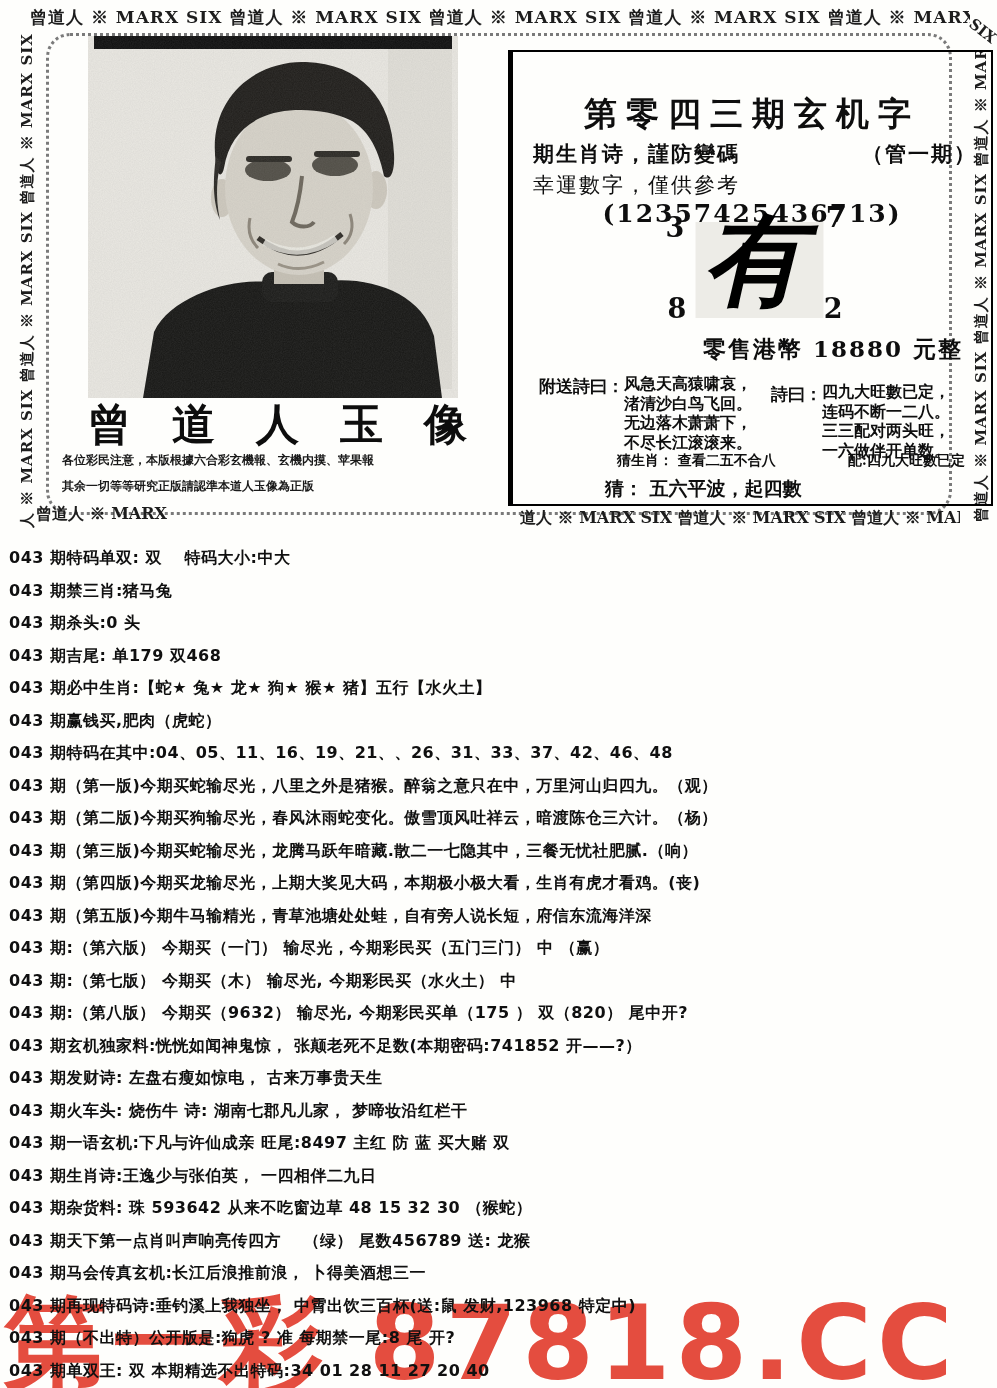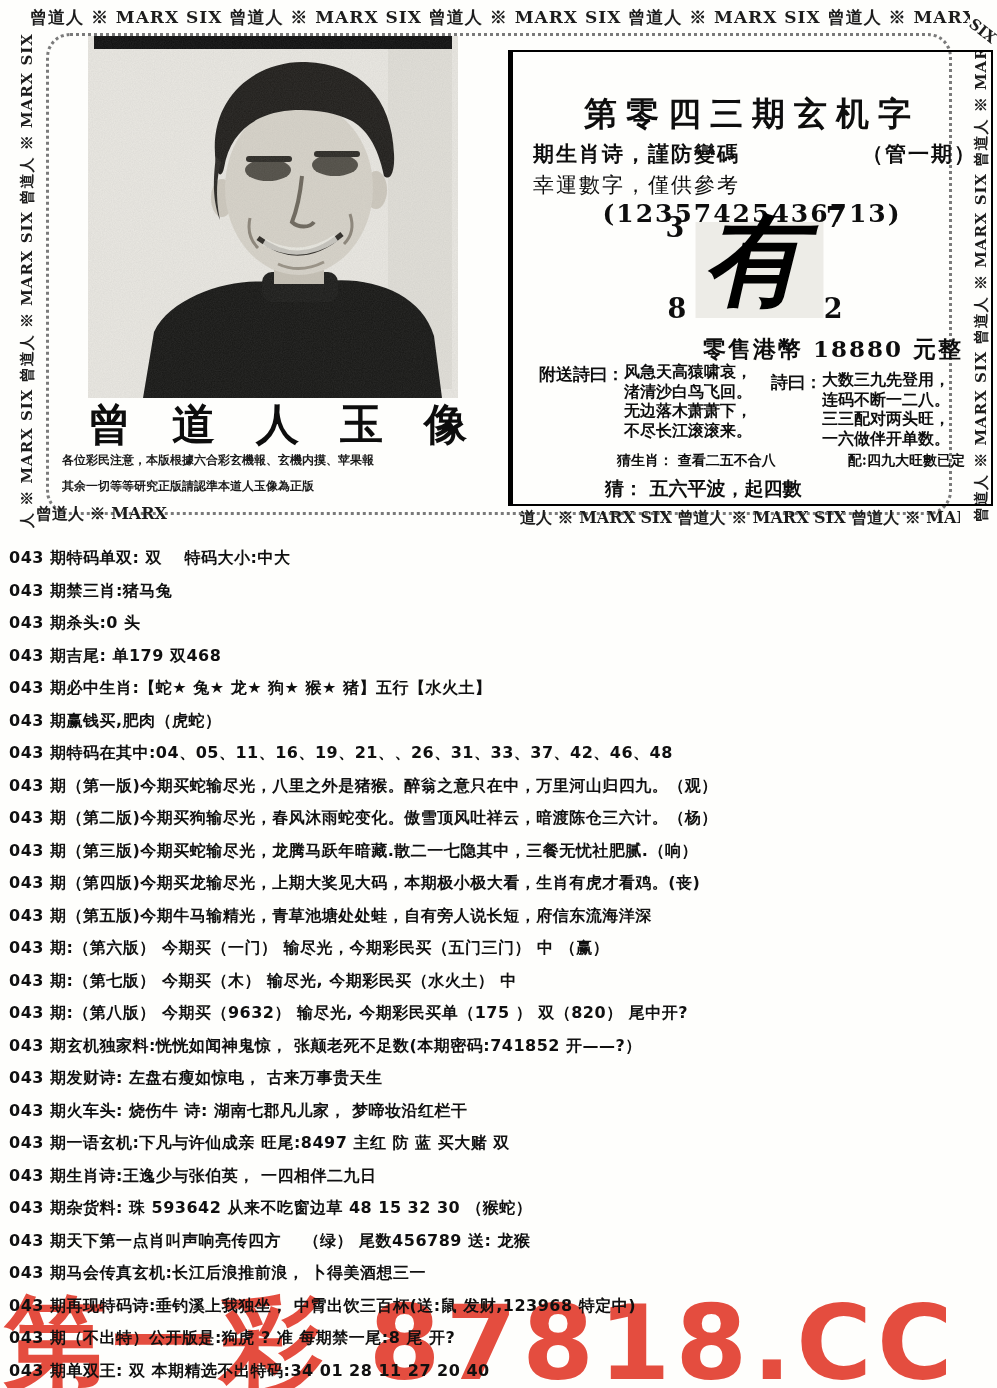--- a/index.html
+++ b/index.html
@@ -80,21 +80,21 @@
   .glyph{
     position:absolute;left:34px;top:-4px;font-size:100px;line-height:112px;
     font-weight:bold;font-style:italic;color:#000;
   }
   .glyph-wrap .n{position:absolute;font-size:27px;font-weight:bold;}
   .n-tl{left:-4px;top:4px;}
   .n-tr{right:-10px;top:-6px;}
   .n-bl{left:-2px;bottom:-4px;}
   .n-br{right:-8px;bottom:-4px;}
   .m-price{position:absolute;top:282px;right:28px;font-size:23px;font-weight:bold;letter-spacing:2px;}
-  .poems{position:absolute;top:310px;left:26px;right:8px;display:flex;text-align:right;}
+  .poems{position:absolute;top:322px;left:26px;right:8px;display:flex;text-align:right;}
   .poem{display:flex;}
   .poem1{width:232px;}
   .poem2{flex:1;margin-top:8px;}
   .plabel{flex:none;font-size:17px;font-weight:bold;padding-top:1px;}
   .poem-line{font-size:16px;font-weight:bold;line-height:19.5px;white-space:nowrap;}
   .m-guessrow{
     position:absolute;top:400px;left:56px;right:26px;
     display:flex;justify-content:space-between;
     font-size:14px;font-weight:bold;white-space:nowrap;margin-left:48px;
   }
@@ -196,21 +196,21 @@
         <div class="plines">
             <div class="poem-line">风急天高猿啸哀，</div>
             <div class="poem-line">渚清沙白鸟飞回。</div>
             <div class="poem-line">无边落木萧萧下，</div>
             <div class="poem-line">不尽长江滚滚来。</div>
           </div>
       </div>
       <div class="poem poem2">
         <span class="plabel">詩曰：</span>
         <div class="plines">
-            <div class="poem-line">大数三九先登用，</div>
+            <div class="poem-line">四九大旺數已定，</div>
             <div class="poem-line">连码不断一二八。</div>
             <div class="poem-line">三三配对两头旺，</div>
             <div class="poem-line">一六做伴开单数。</div>
           </div>
       </div>
     </div>
     <div class="m-guessrow">
       <span>猜生肖： 查看二五不合八</span>
       <span>配:四九大旺數已定</span>
     </div>

